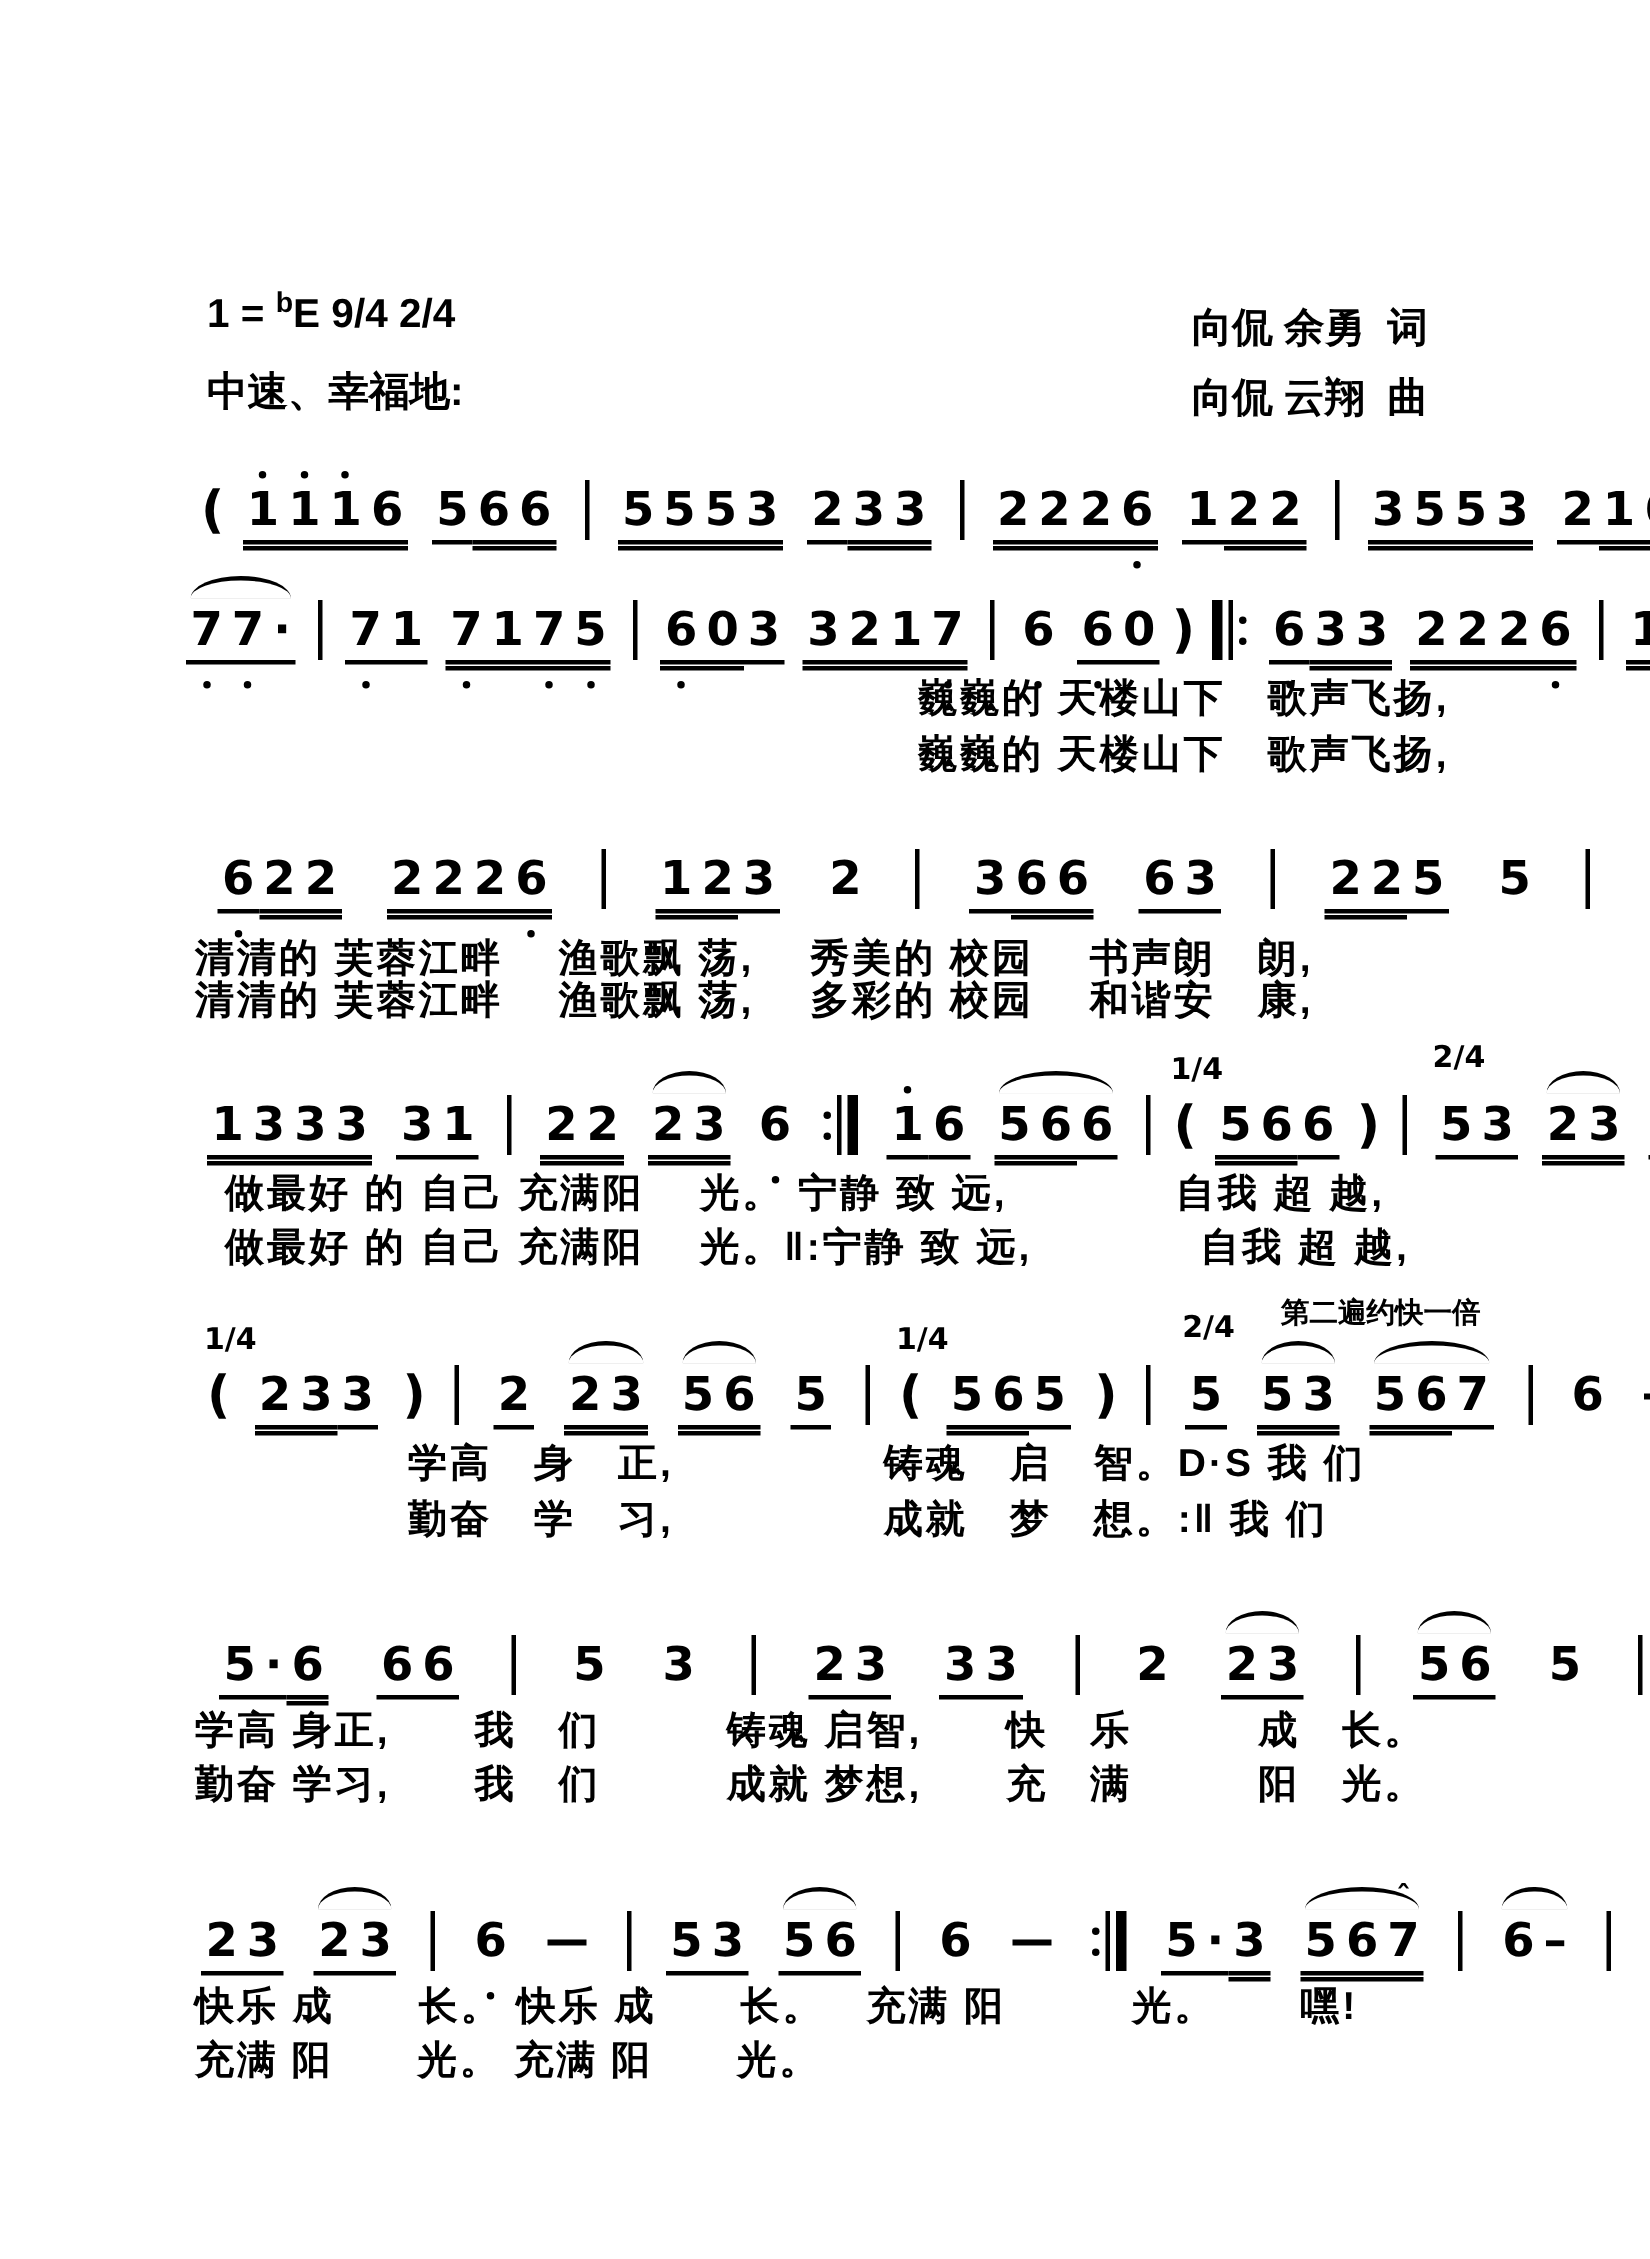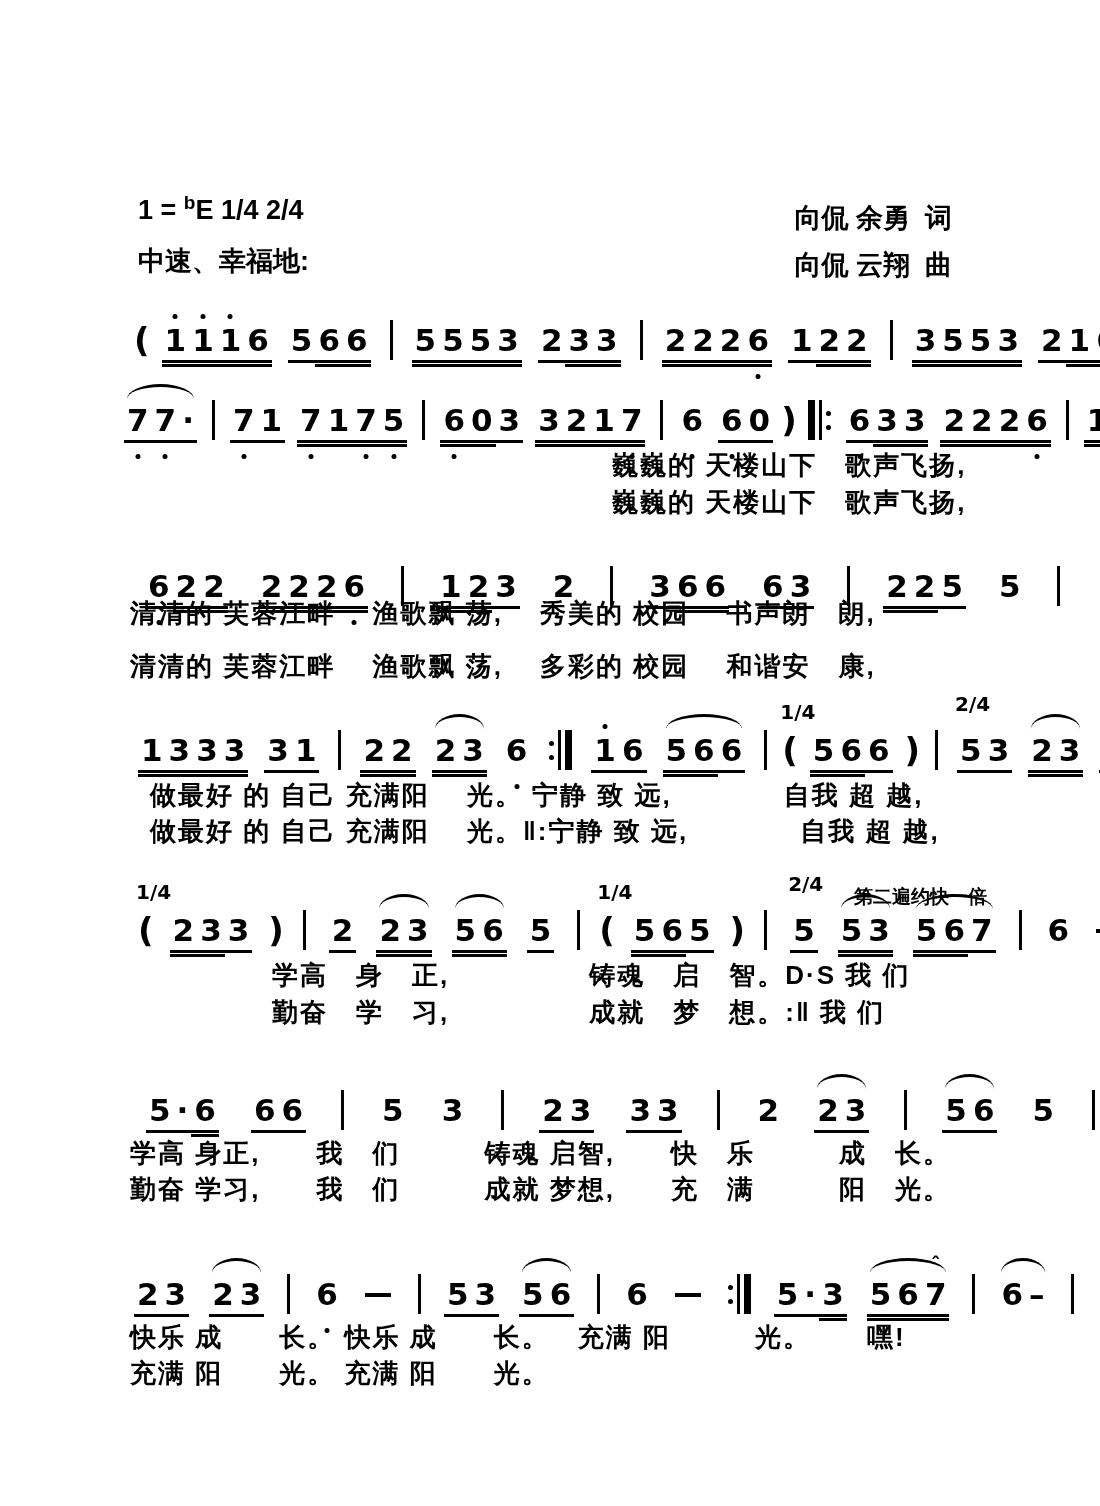--- a/index.html
+++ b/index.html
@@ -50,21 +50,21 @@
   .rdots{display:flex;flex-direction:column;justify-content:center;gap:9px;height:40px;margin:0 2px;}
   .rdots i{width:5px;height:5px;background:#000;border-radius:50%;}
 
   .lyric{position:absolute;font-size:26px;font-weight:bold;letter-spacing:2px;white-space:pre;}
   .annot{position:absolute;font-size:19px;font-weight:bold;}
 </style>
 </head>
 <body>
 
 <div class="sheet">
-  <div class="keysig"><span>1 = </span><sup>b</sup><span>E  1/4 2/4</span></div>
+  <div class="keysig"><span>1 = </span><sup>b</sup><span>E  9/4 2/4</span></div>
   <div class="tempo">中速、幸福地:</div>
   <div class="credit lyr1">向侃 余勇  词</div>
   <div class="credit lyr2">向侃 云翔  曲</div>
   <div id="score">
       <div class="score-line" style="left: 130px; top: 320px;">
         <span class="paren" style="margin: 0px 4px;">(</span>
         <span class="g" style="margin: 0px 8px;">
           <span class="part u2">
             <span class="ch da">1</span>
             <span class="ch da">1</span>
@@ -307,21 +307,21 @@
         </span>
         <span class="g" style="margin: 0px 15px;">
           <span class="part">
             <span class="ch">5</span>
           </span>
         </span>
         <div class="rpt" style="margin: 0px 16px;">
           <div class="b1"></div>
         </div>
       </div>
-      <div class="lyric" style="left: 130px; top: 596px;">清清的 芙蓉江畔　 渔歌飘 荡,　 秀美的 校园　 书声朗　朗,</div>
+      <div class="lyric" style="left: 130px; top: 621px;">清清的 芙蓉江畔　 渔歌飘 荡,　 秀美的 校园　 书声朗　朗,</div>
       <div class="lyric" style="left: 130px; top: 649px;">清清的 芙蓉江畔　 渔歌飘 荡,　 多彩的 校园　 和谐安　康,</div>
       <div class="score-line" style="left: 130px; top: 730px;">
         <span class="g" style="margin: 0px 8px;">
           <span class="part u2">
             <span class="ch">1</span>
             <span class="ch">3</span>
             <span class="ch">3</span>
             <span class="ch">3</span>
           </span>
         </span>
@@ -663,16 +663,16 @@
         <div class="rpt" style="margin: 0px 11px;">
           <div class="b1"></div>
         </div>
         <span class="g" style="margin: 0px 10px;">
           <span class="part">
             <span class="ch">6</span>
           </span>
         </span>
       </div>
       <div class="lyric" style="left: 130px; top: 1320px;">快乐 成　　长。 快乐 成　　长。　充满 阳　　　光。　　嘿!</div>
-      <div class="lyric" style="left: 130px; top: 1356px;">充满 阳　　光。 充满 阳　　光。</div>
-      <div class="annot" style="left: 854px; top: 884px;">第二遍约快一倍</div>
+      <div class="lyric" style="left: 130px; top: 1356px; font-family: Liberation Serif, serif;">充满 阳　　光。 充满 阳　　光。</div>
+      <div class="annot" style="left: 854px; top: 862px;">第二遍约快一倍</div>
     </div>
 </div>
 
 </body></html>

